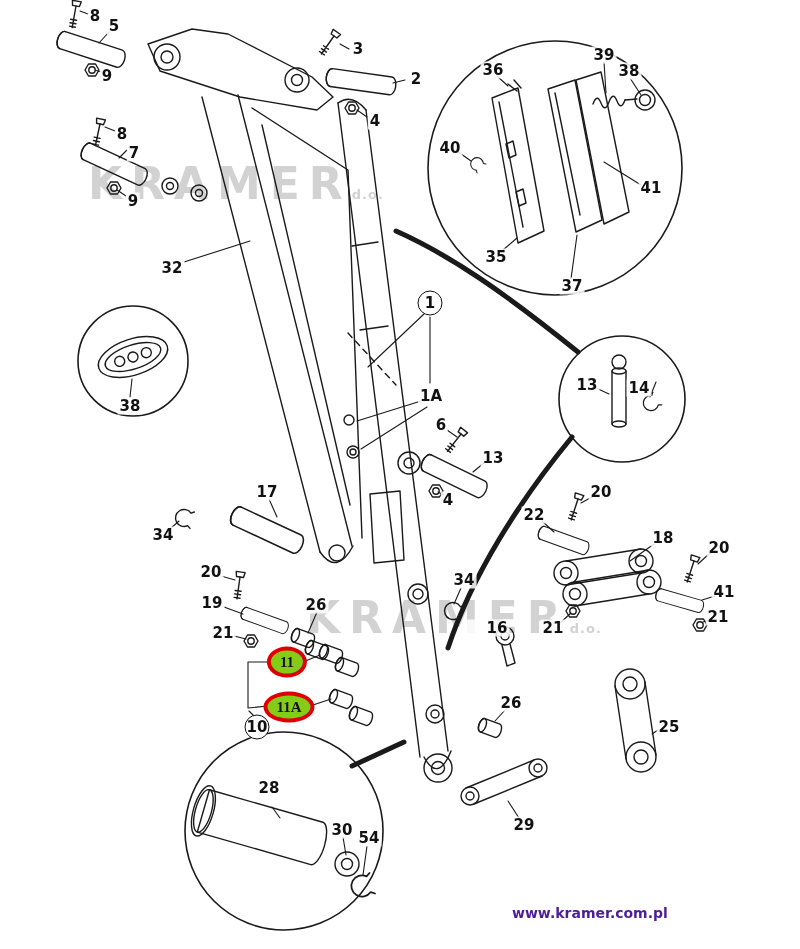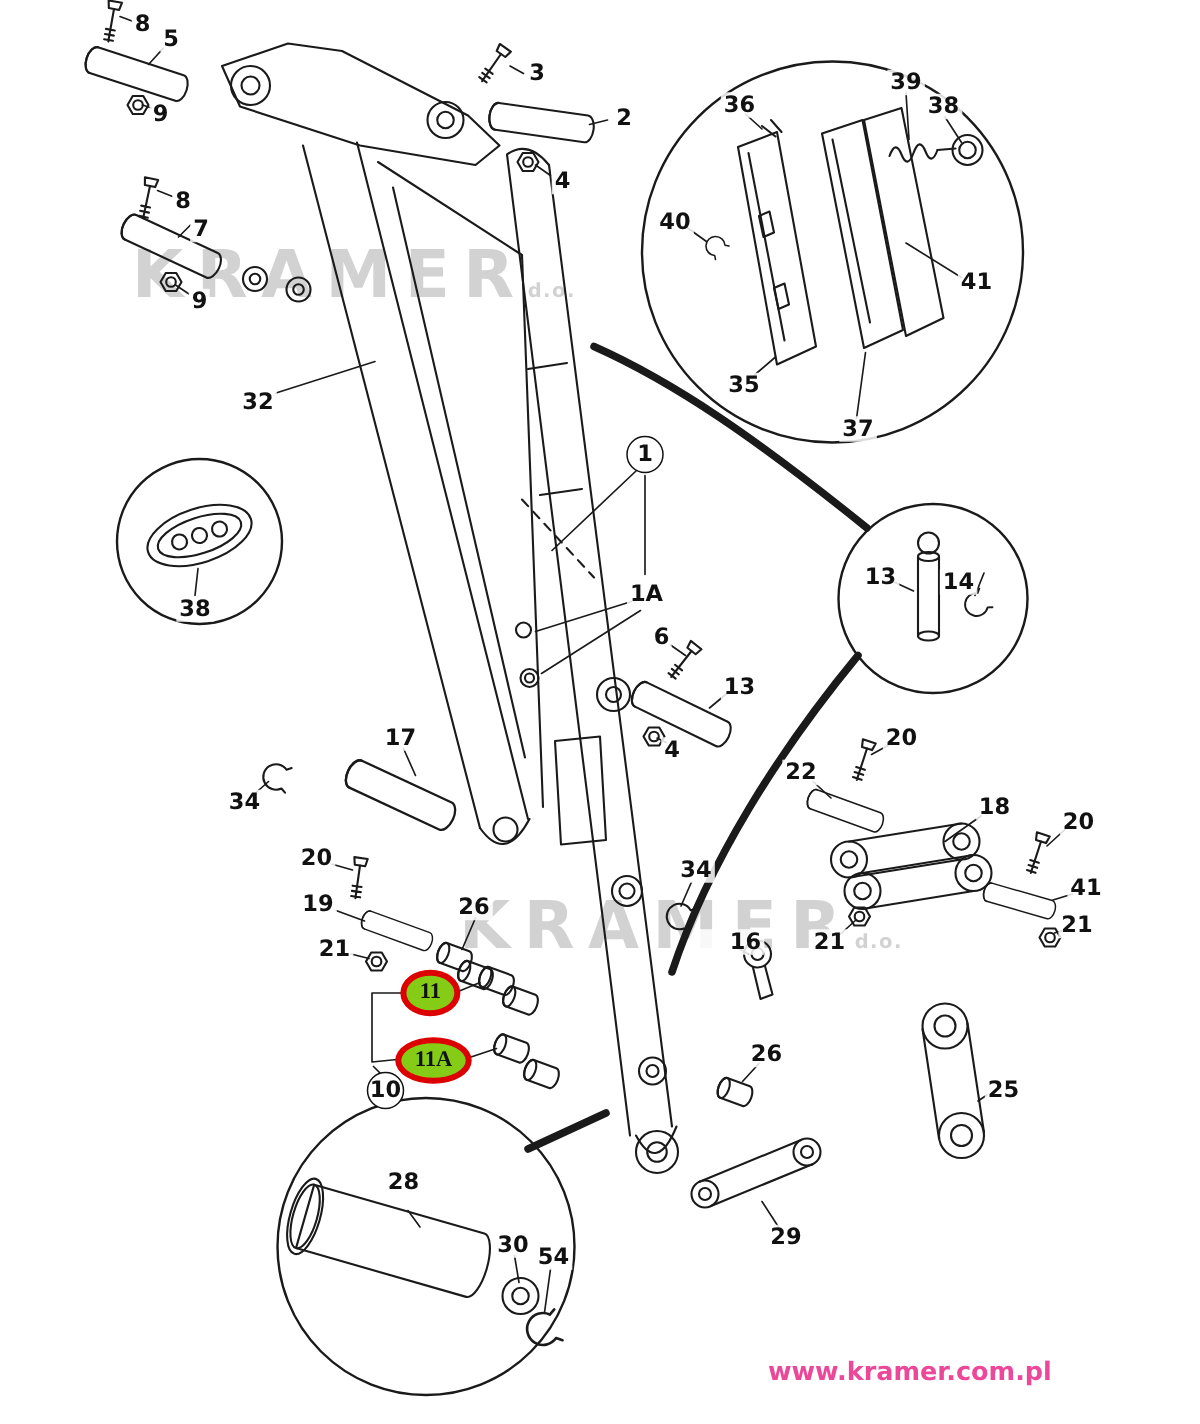--- a/index.html
+++ b/index.html
@@ -33,21 +33,21 @@
     width:23px; height:23px; padding:0; background:#fff;
     border:1.7px solid #111; border-radius:50%;
     display:flex; align-items:center; justify-content:center;
   }
   .part-label.red {
     border:4.5px solid var(--hl,#dd0000); border-radius:50%;
     padding:4px 9px; background:#84cc16;font-family:Liberation Serif, serif;
   }
   .site-url {
     position:absolute; left:512px; top:905px; z-index:3;
-    font-weight:bold; font-size:17px; color:#ec4899;
+    font-weight:bold; font-size:14px; color:#4c1d95;
   }
 </style>
 </head>
 <body>
 
 <div class="stage">
 
   <div class="watermark wm-1"><span>KRAMER</span><span class="wm-suffix">d.o.</span></div>
   <div class="watermark wm-2"><span>KRAMER</span><span class="wm-suffix">d.o.</span></div>
 

